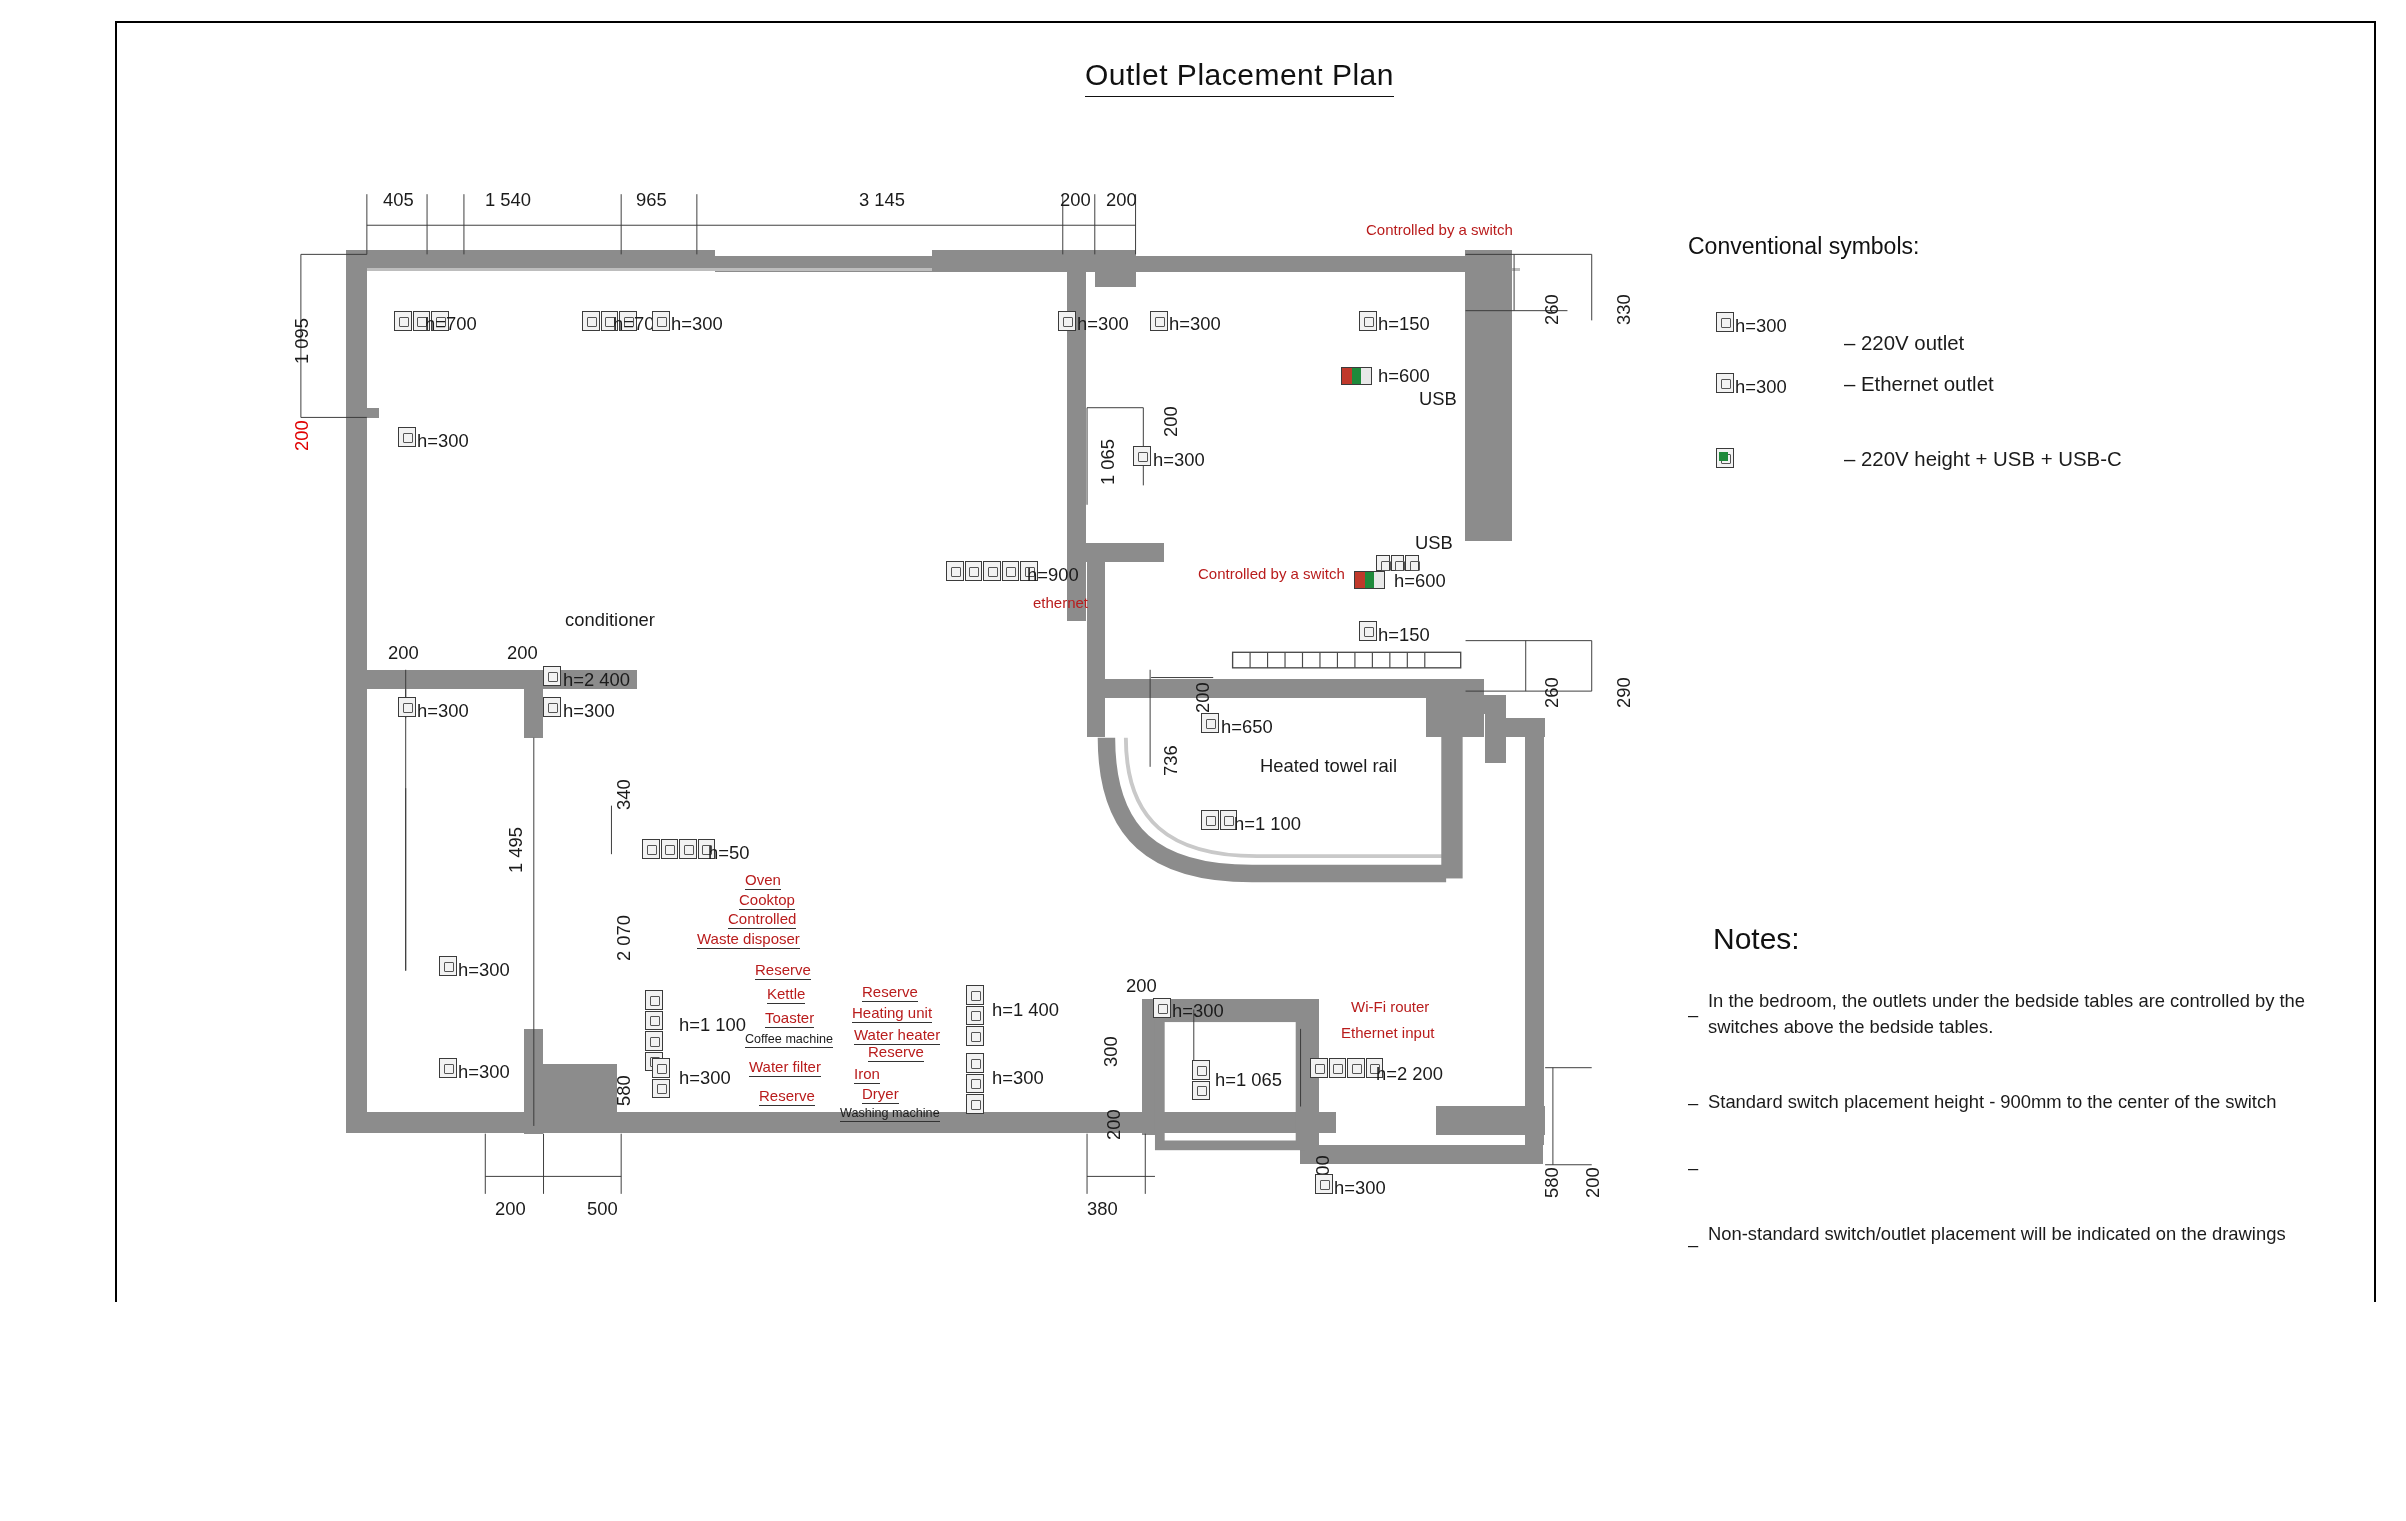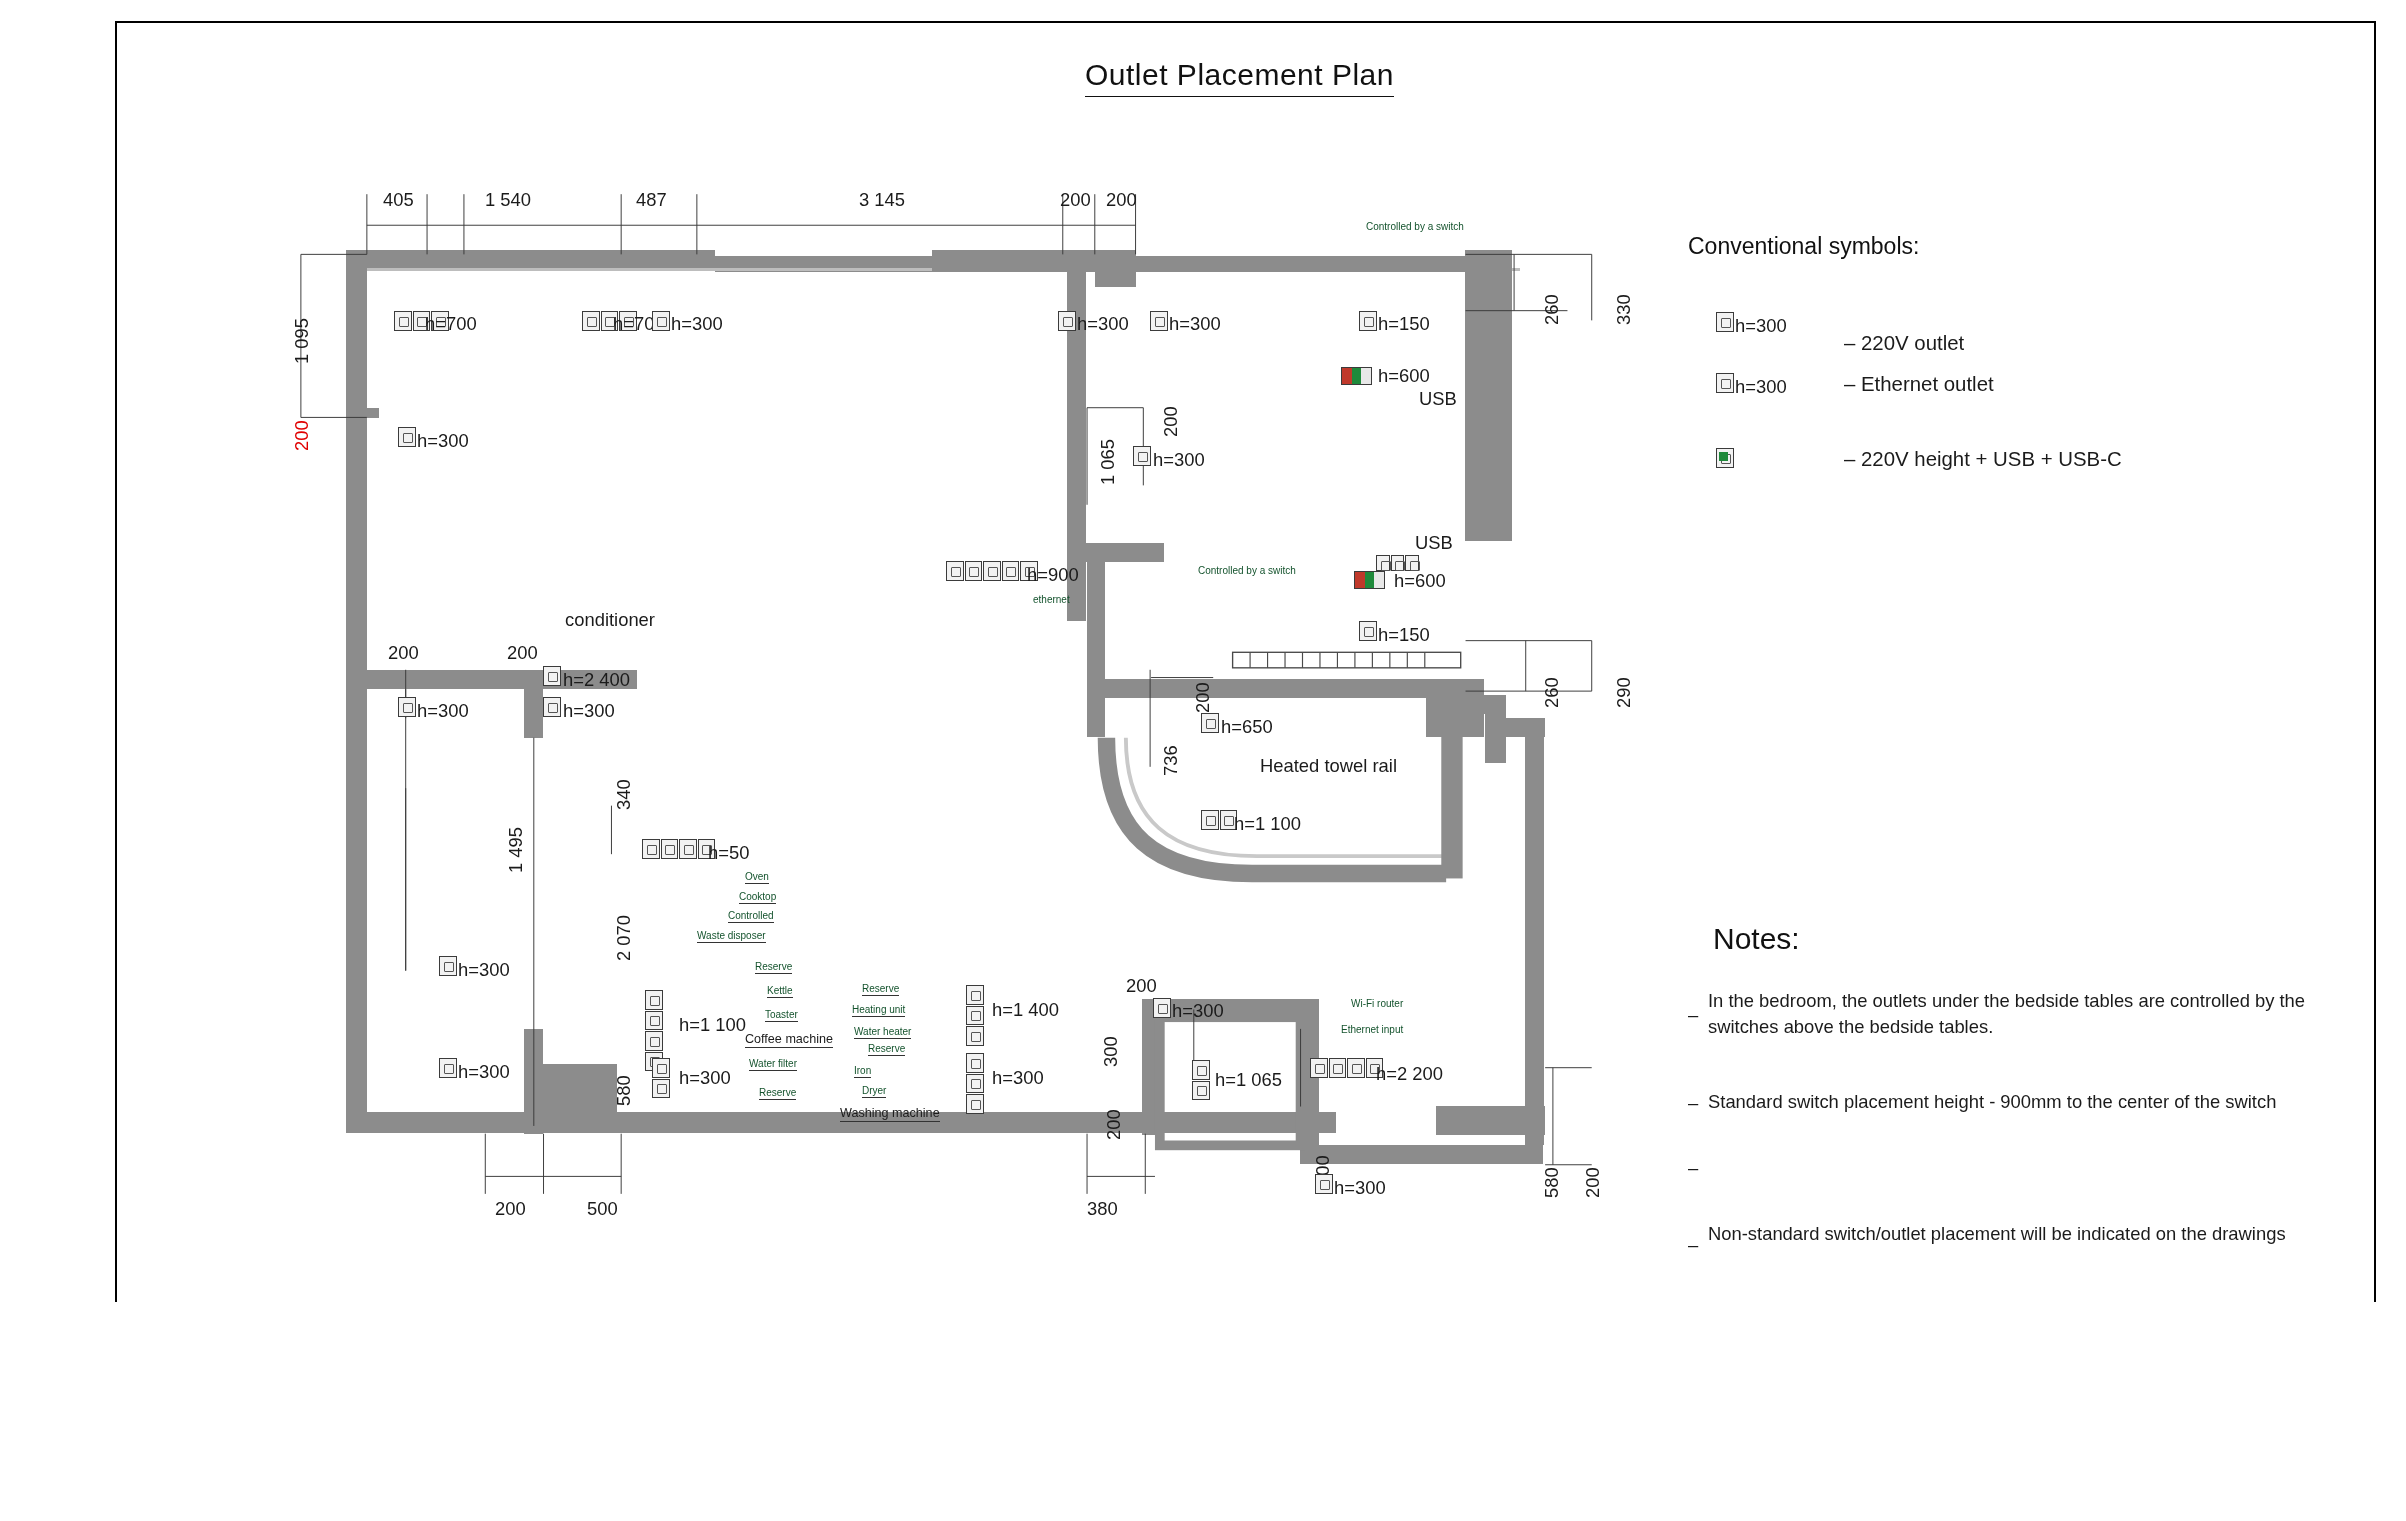--- a/index.html
+++ b/index.html
@@ -2,21 +2,21 @@
 <html><head>
 <meta charset="utf-8">
 <style>
   html,body{margin:0;padding:0;background:#ffffff;}
   body{font-family:"Liberation Sans", sans-serif;color:#1a1a1a;}
   #page{position:relative;width:2407px;height:1302px;background:#fff;overflow:hidden;}
   #frame{position:absolute;left:115px;top:21.3px;width:2261px;height:1475px;border:2.9px solid #000;box-sizing:border-box;}
   .ttl{position:absolute;font-size:30px;letter-spacing:0.5px;color:#111;white-space:nowrap;}
   .ttl-u{border-bottom:1.9px solid #111;padding-bottom:3.9px;}
   .lbl{position:absolute;font-size:18.4px;color:#1b1b1b;white-space:nowrap;}
-  .lbl-s{position:absolute;font-size:10px;color:#14532d;white-space:nowrap;}
+  .lbl-s{position:absolute;font-size:15px;color:#b91c1c;white-space:nowrap;}
   .lbl-xs{position:absolute;font-size:12.6px;color:#1b1b1b;white-space:nowrap;}
   .dim{position:absolute;font-size:18.4px;color:#1b1b1b;white-space:nowrap;}
   .dim-r{color:#e00000;}
   .vert{transform-origin:0 0;transform:rotate(-90deg);}
   .wall{position:absolute;background:#8c8c8c;}
   .wallthin{position:absolute;background:#bdbdbd;}
   .under{border-bottom:1px solid #333;padding-bottom:1px;}
   .sym{position:absolute;width:15.5px;height:17.5px;border:1.3px solid #3b3b3b;background:#f2f2f2;}
   .sym:after{content:"";position:absolute;left:3.9px;top:4.9px;width:7.8px;height:7.8px;border:1.2px solid #555;border-radius:1px;}
   .symstack{position:absolute;display:flex;gap:1px;}
@@ -145,21 +145,21 @@
       <line x1="630" y1="830" x2="630" y2="880"></line>
       <line x1="1185" y1="690" x2="1185" y2="790"></line>
       <line x1="1230" y1="1040" x2="1230" y2="1100"></line>
       <line x1="1340" y1="1060" x2="1340" y2="1140"></line>
       <line x1="1186" y1="698" x2="1250" y2="698"></line>
     </g>
   </svg>
 
   <div class="dim" style="left:383px;top:189px;">405</div>
   <div class="dim" style="left:485px;top:189px;">1 540</div>
-  <div class="dim" style="left:636px;top:189px;">487</div>
+  <div class="dim" style="left:636px;top:189px;">965</div>
   <div class="dim" style="left:859px;top:189px;">3 145</div>
   <div class="dim" style="left:1060px;top:189px;">200</div>
   <div class="dim" style="left:1106px;top:189px;">200</div>
 
   <div class="dim vert" style="left:291px;top:364px;">1 095</div>
   <div class="dim dim-r vert" style="left:291px;top:451px;">200</div>
 
   <div class="dim vert" style="left:1541px;top:325px;">260</div>
   <div class="dim vert" style="left:1613px;top:325px;">330</div>
   <div class="dim vert" style="left:1541px;top:708px;">260</div>

